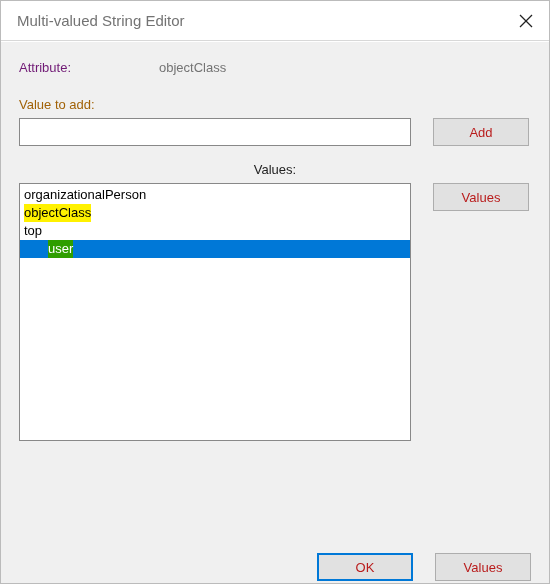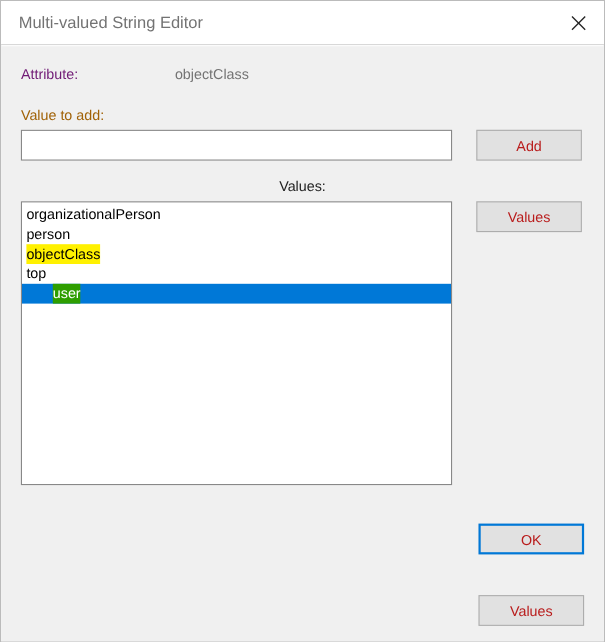--- a/index.html
+++ b/index.html
@@ -119,24 +119,23 @@
       background: #0078d7;
       padding-left: 28px;
     }
     .list-item.selected .txt {
       color: #fff;
       background: #2e9e00;
     }
     .footer {
       position: absolute;
       right: 18px;
-      bottom: 14px;
+      bottom: 2px;
       display: flex;
-      gap: 37px;
-      flex-direction: column;
+      gap: 22px;
     }
     .footer .btn {
       width: 96px;
       height: 28px;
     }
   </style>
 </head>
 <body>
 
 <div class="window">
@@ -161,21 +160,20 @@
     <label class="label-vadd">Value to add:</label>
     <div class="vadd-row">
       <input class="vadd-input" type="text" value="" style="">
       <button class="btn">Add</button>
     </div>
 
     <label class="label-values">Values:</label>
     <div class="values-row">
       <div class="listbox" id="listbox">
           <div class="list-item"><span class="txt">organizationalPerson</span></div>
-          <div class="list-item"><span class="txt">person</span></div>
           <div class="list-item hl-yellow"><span class="txt">objectClass</span></div>
           <div class="list-item"><span class="txt">top</span></div>
           <div class="list-item selected"><span class="txt">user</span></div>
         </div>
       <button class="btn">Values</button>
     </div>
 
     <div class="footer">
       <button class="btn default">OK</button>
       <button class="btn">Values</button>

